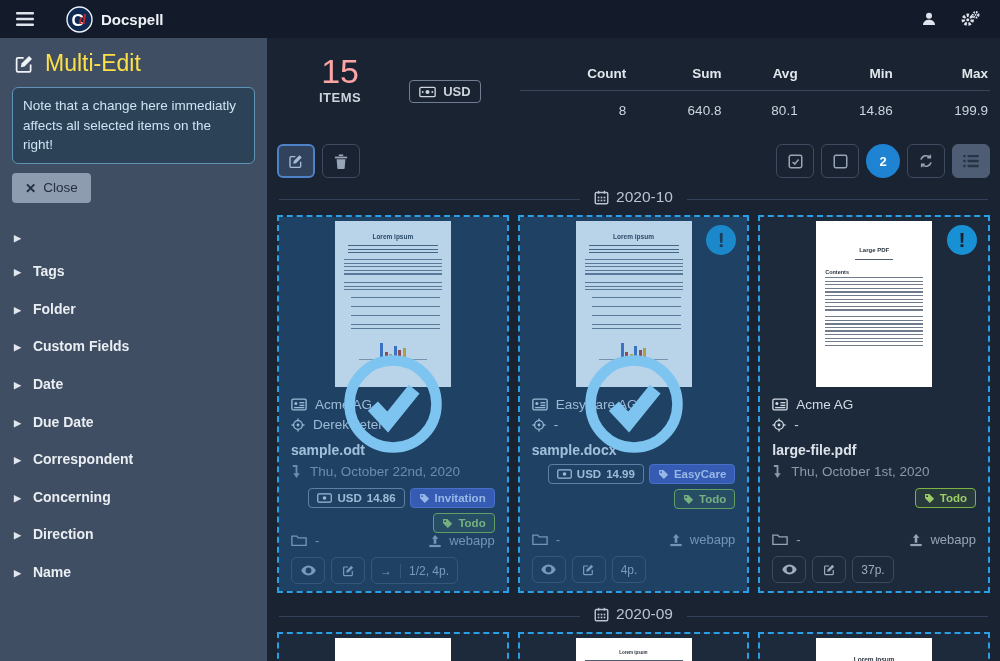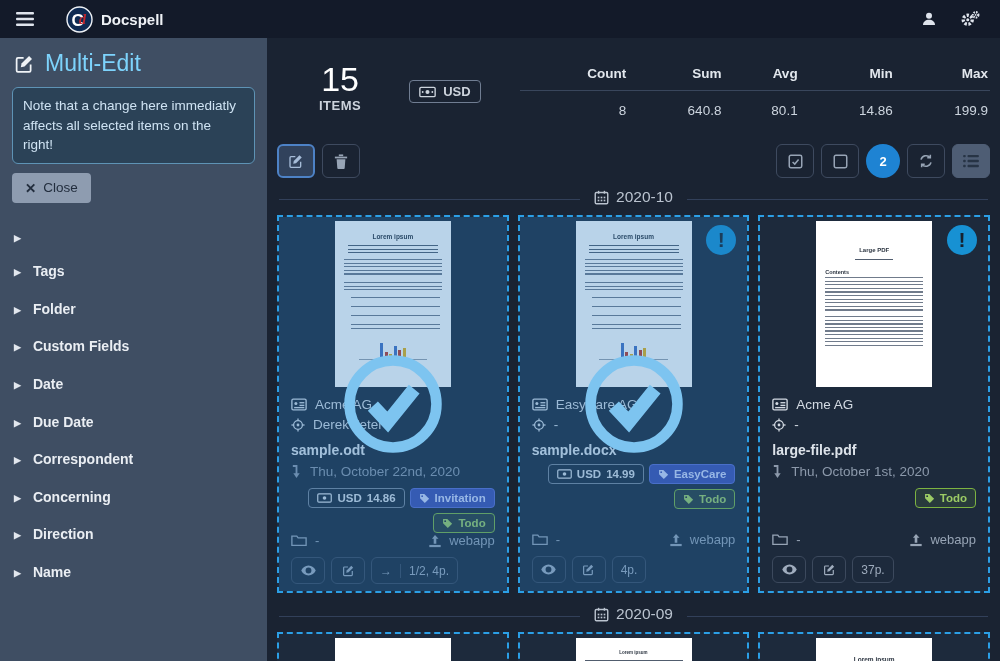--- a/index.html
+++ b/index.html
@@ -12,38 +12,38 @@
   .nav-burger { width:26px; height:26px; display:flex; align-items:center; justify-content:center;
     color:#dfe4ec; cursor:pointer; }
   .brand { display:flex; align-items:center; gap:8px; margin-left:28px; }
   .brand-name { font-weight:bold; font-size:15px; color:#eef1f5; }
   .nav-right { margin-left:auto; display:flex; align-items:center; gap:22px; padding-right:8px; color:#dfe4ec; }
 
   
   .sidebar { position:absolute; top:38px; left:0; bottom:0; width:267px;
     background:#3f4e63; color:#e9edf2; padding:8px 12px; }
   .side-title { display:flex; align-items:center; gap:10px; font-size:23px;
-    color:#7dd3fc; padding:4px 2px 10px; }
+    color:#fde047; padding:4px 2px 10px; }
   .note-box { border:1px solid #5e93b5; background:#2b4257; color:#cfe3f3;
     border-radius:6px; padding:8px 10px; font-size:13.5px; line-height:1.45; }
   .close-btn { margin-top:9px; display:inline-flex; align-items:center; gap:7px;
     background:#8e9cb0; color:#232e3e; border:none; border-radius:4px;
     padding:7px 13px; font-size:13.5px; font-family:inherit; cursor:pointer; }
   .accordion { margin-top:16px; }
   .acc-item { display:flex; gap:12px; padding:9px 2px; cursor:pointer;
     font-weight:bold; font-size:14px; color:#eaeef3; line-height:1.4; }
   .caret { font-size:9px; color:#e2e7ee; margin-top:4px; }
 
   
   .content { position:absolute; top:38px; left:267px; right:0; bottom:0;
     background:#1a2332; padding:6px 10px 0; overflow:hidden; }
 
   .stats-row { display:flex; align-items:flex-start; }
   .stat-count { margin-left:42px; margin-top:10px; text-align:center; }
-  .stat-count .big { font-size:34px; color:#ffffff; line-height:1.05;margin-top:8px; }
+  .stat-count .big { font-size:34px; color:#fca5a5; line-height:1.05; }
   .stat-count .lbl { font-size:13px; font-weight:bold; letter-spacing:.5px; color:#ccd3dd; }
   .usd-badge { margin-left:48px; margin-top:36px; display:inline-flex; align-items:center; gap:7px;
     border:1px solid #707d92; border-radius:4px; padding:3px 9px;
     color:#ccd3dc; font-size:13px; font-weight:bold; }
   .stats-table { margin-left:auto; width:470px; border-collapse:collapse; margin-top:16px; }
   .stats-table th { text-align:right; font-size:13.5px; color:#e2e7ed; padding:6px 2px 9px;
     border-bottom:1px solid #39465c; }
   .stats-table td { text-align:right; font-size:13.5px; color:#ccd4de; padding:12px 2px; }
 
   .toolbar { display:flex; align-items:center; margin-top:14px; }

